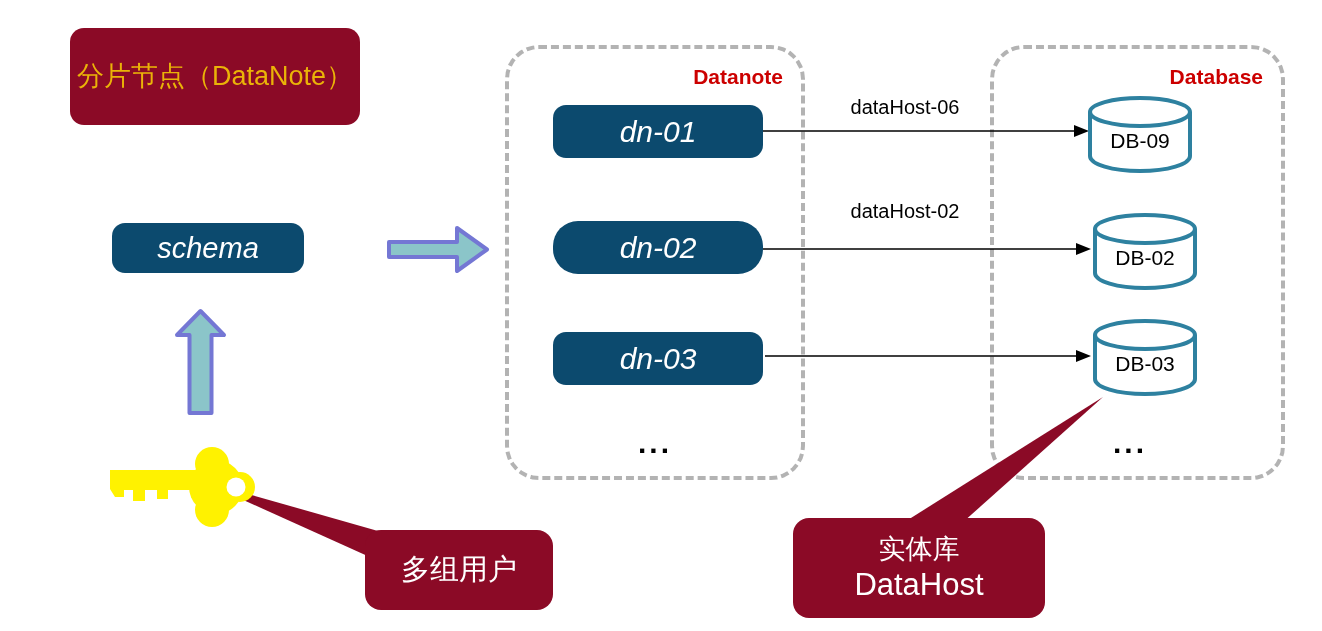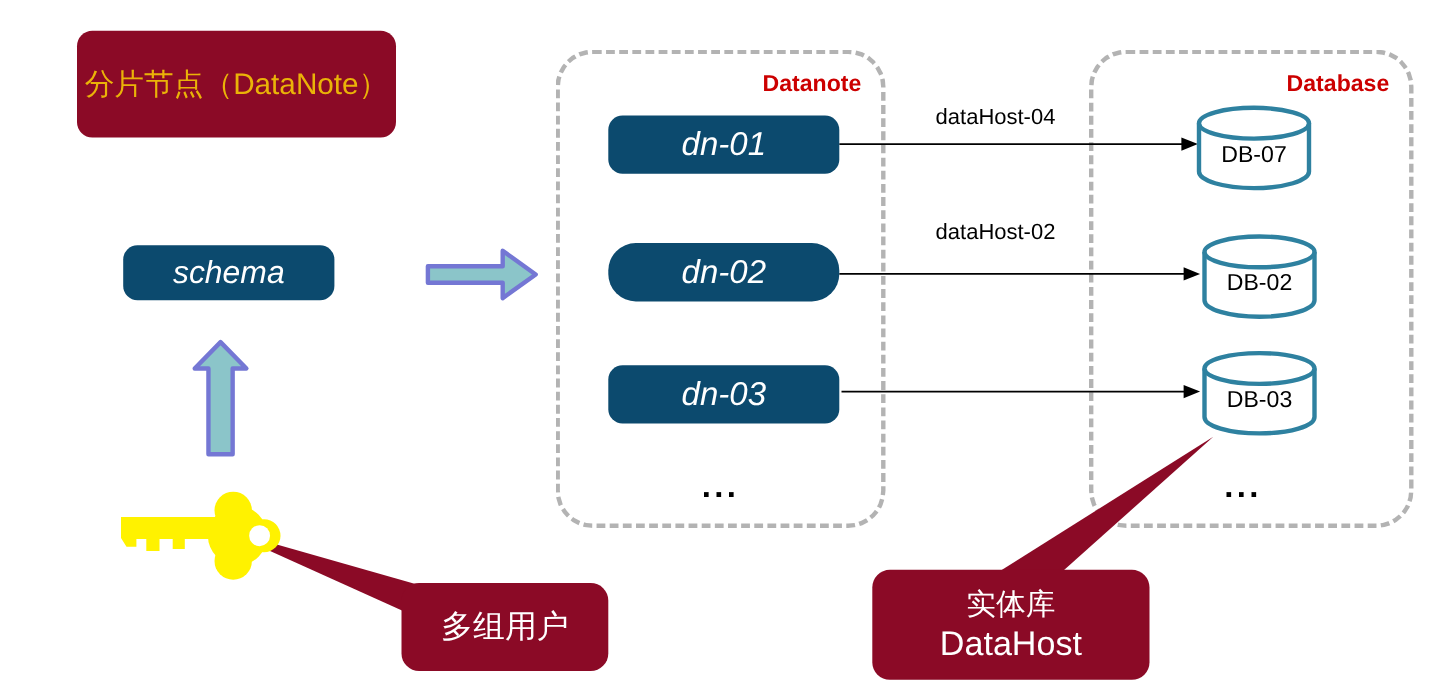--- a/index.html
+++ b/index.html
@@ -131,24 +131,24 @@
   <div class="greenbox dn" id="dn-0">
     <span>dn-01</span>
   </div>
   <div class="greenbox dn" id="dn-1">
     <span>dn-02</span>
   </div>
   <div class="greenbox dn" id="dn-2">
     <span>dn-03</span>
   </div>
 
-  <div class="linklabel" id="link-0">dataHost-04</div>
+  <div class="linklabel" id="link-0">dataHost-06</div>
   <div class="linklabel" id="link-1">dataHost-02</div>
 
-  <div class="dblabel" id="dblabel-0">DB-07</div>
+  <div class="dblabel" id="dblabel-0">DB-09</div>
   <div class="dblabel" id="dblabel-1">DB-02</div>
   <div class="dblabel" id="dblabel-2">DB-03</div>
 
   <div class="dots" id="dots-datanote">...</div>
   <div class="dots" id="dots-database">...</div>
 
   <div class="callout" id="callout-users">
     <div>多组用户</div>
   </div>
   <div class="callout" id="callout-datahost">

